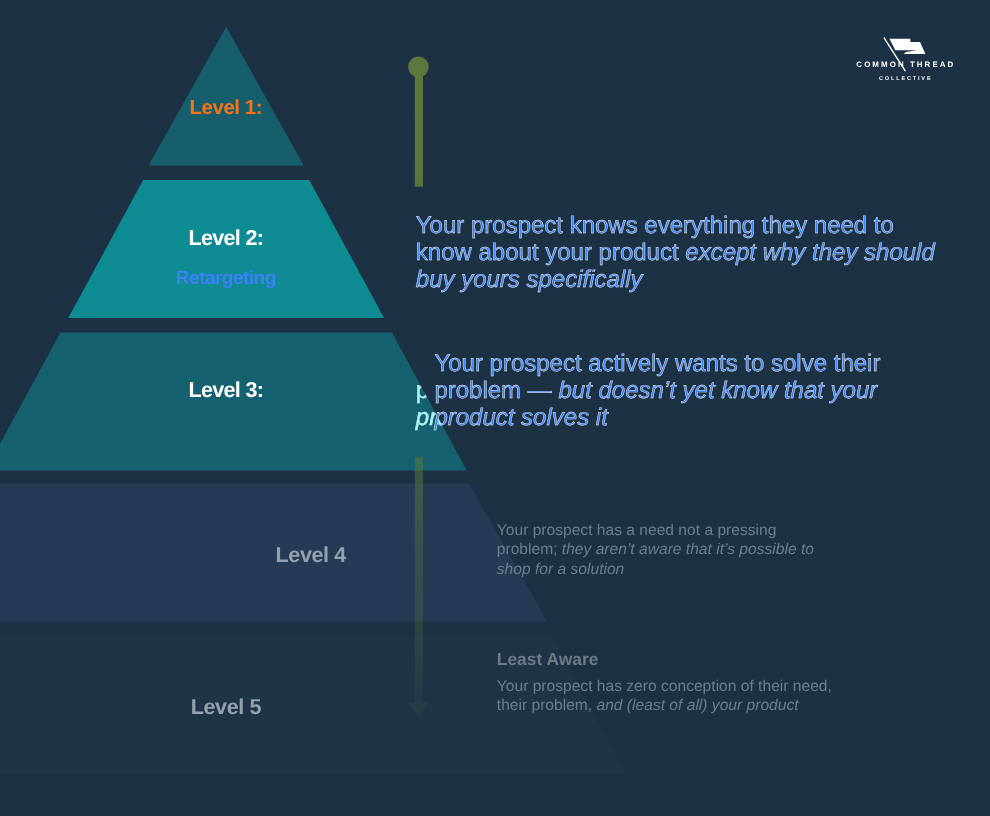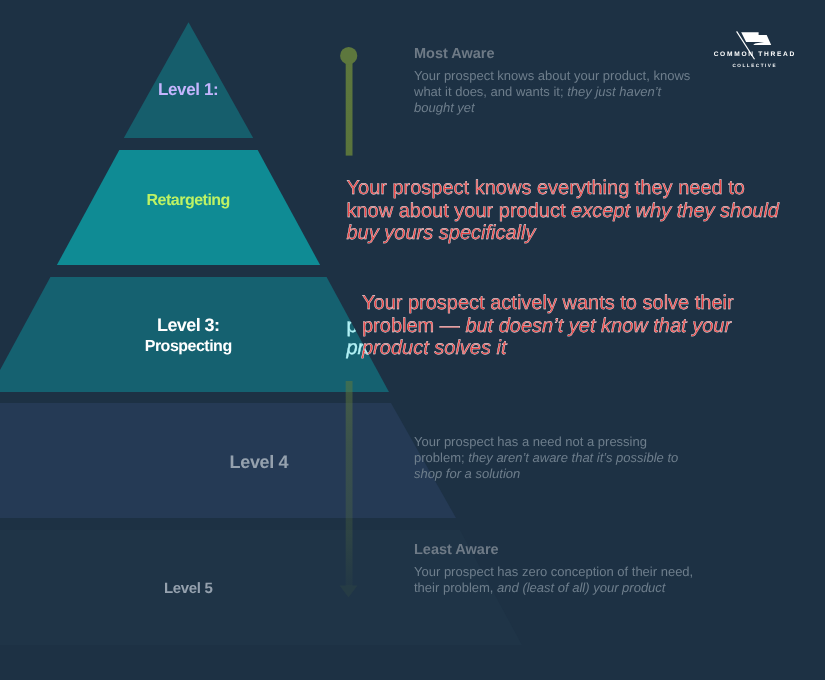--- a/index.html
+++ b/index.html
@@ -17,21 +17,21 @@
 
   .lvl-label { position:absolute; text-align:center; width:200px; }
   .lvl-title { font-weight:700; letter-spacing:-0.2px; }
   .lvl-sub { font-weight:700; }
 
   .callout { position:absolute; }
   .callout .head { font-weight:700; }
   .callout .body i { font-style:italic; }
   .callout.small .head { font-size:14.5px; color:#6e7a86; line-height:17px; }
   .callout.small .body { font-size:13px; color:#6e7e8c; line-height:15.8px; }
-  .callout.big .body { font-size:20px; color:#ef4444; line-height:22.6px; -webkit-text-stroke:0.35px #f3f6f8; }
+  .callout.big .body { font-size:20px; color:#3b82f6; line-height:22.6px; -webkit-text-stroke:0.35px #f3f6f8; }
   .callout.big.tinted .body { color:#b3f2f6; -webkit-text-stroke:0.35px #b3f2f6; }
 
   .logo-wrap { position:absolute; }
   .logo-t1 { font-weight:700; color:#ffffff; letter-spacing:1.72px; font-size:6.6px; white-space:nowrap; line-height:7px; text-indent:1.72px; }
   .logo-t2 { font-weight:700; color:#ffffff; letter-spacing:1.54px; font-size:4.6px; white-space:nowrap; line-height:5px; text-indent:1.54px; }
 </style>
 </head>
 <body>
 
 <div id="stage">
@@ -58,46 +58,40 @@
         <stop offset="1" stop-color="#5d773d" stop-opacity="0.07"></stop>
       </linearGradient>
     </defs>
     <rect x="345.7" y="54" width="6.8" height="101.6" fill="url(#lineGradTop)"></rect>
     <circle cx="348.7" cy="55.7" r="8.6" fill="#5d773d"></circle>
     <rect x="345.7" y="381" width="6.8" height="205" fill="url(#lineGradBot)"></rect>
     <path d="M339.5 585.5 L357.5 585.5 L348.5 597.5 Z" fill="#5d773d" fill-opacity="0.115"></path>
   </svg>
 
   <div class="lvl-label" style="left:88.2px; top:81px;">
-    <div class="lvl-title" style="font-size: 17px; letter-spacing: -0.35px; line-height: 18px; color: #c4b5fd;">Level 1:</div>
+    <div class="lvl-title" style="font-size: 17px; letter-spacing: -0.35px; line-height: 18px; color: #f97316;">Level 1:</div>
   </div>
 
   <div class="lvl-label" style="left:88.2px; top:189px;">
-    <div class="lvl-sub" style="font-size: 16px; letter-spacing: -0.5px; line-height: 17px; margin-top: 3px; color: #bef264;">Retargeting</div>
+    <div class="lvl-title" style="font-size: 18px; letter-spacing: -0.6px; line-height: 19px; color: rgb(255, 255, 255);">Level 2:</div>
+    <div class="lvl-sub" style="font-size: 16px; letter-spacing: -0.5px; line-height: 17px; margin-top: 16px; color: #3b82f6;">Retargeting</div>
   </div>
 
   <div class="lvl-label" style="left:88.2px; top:316px;">
     <div class="lvl-title" style="font-size: 18px; letter-spacing: -0.6px; line-height: 19px; color: rgb(255, 255, 255);">Level 3:</div>
-    <div class="lvl-sub" style="font-size: 16px; letter-spacing: -0.5px; line-height: 17px; margin-top: 3px; color: rgb(255, 255, 255);">Prospecting</div>
   </div>
 
   <div class="lvl-label" style="left:88.2px; top:452px;">
     <div class="lvl-title" style="font-size: 18px; letter-spacing: -0.35px; line-height: 20px; color: rgb(149, 161, 174); text-align: right;">Level 4</div>
   </div>
 
   <div class="lvl-label" style="left:88.2px; top:579px;">
-    <div class="lvl-title" style="font-size: 15px; letter-spacing: -0.35px; line-height: 20px; color: rgb(149, 161, 174);">Level 5</div>
+    <div class="lvl-title" style="font-size: 18px; letter-spacing: -0.35px; line-height: 20px; color: rgb(149, 161, 174);">Level 5</div>
   </div>
 
-  <div class="callout small" style="left:414px; top:46px; width:290px;">
-    <div class="head">Most Aware</div>
-    <div class="body" style="margin-top:5px;">
-      <span>Your prospect knows about your product, knows what it does, and wants it; </span><i>they just haven’t bought yet</i>
-    </div>
-  </div>
 
   <div class="callout big" style="left:346.5px; top:177px; width:440px;">
     <div class="body">
       <span>Your prospect knows everything they need to know about your product </span><i>except why they should buy yours specifically</i>
     </div>
   </div>
 
   <div class="callout big" style="left:362px; top:292px; width:400px;">
     <div class="body">
       <span>Your prospect actively wants to solve their problem — </span><i>but doesn’t yet know that your product solves it</i>

